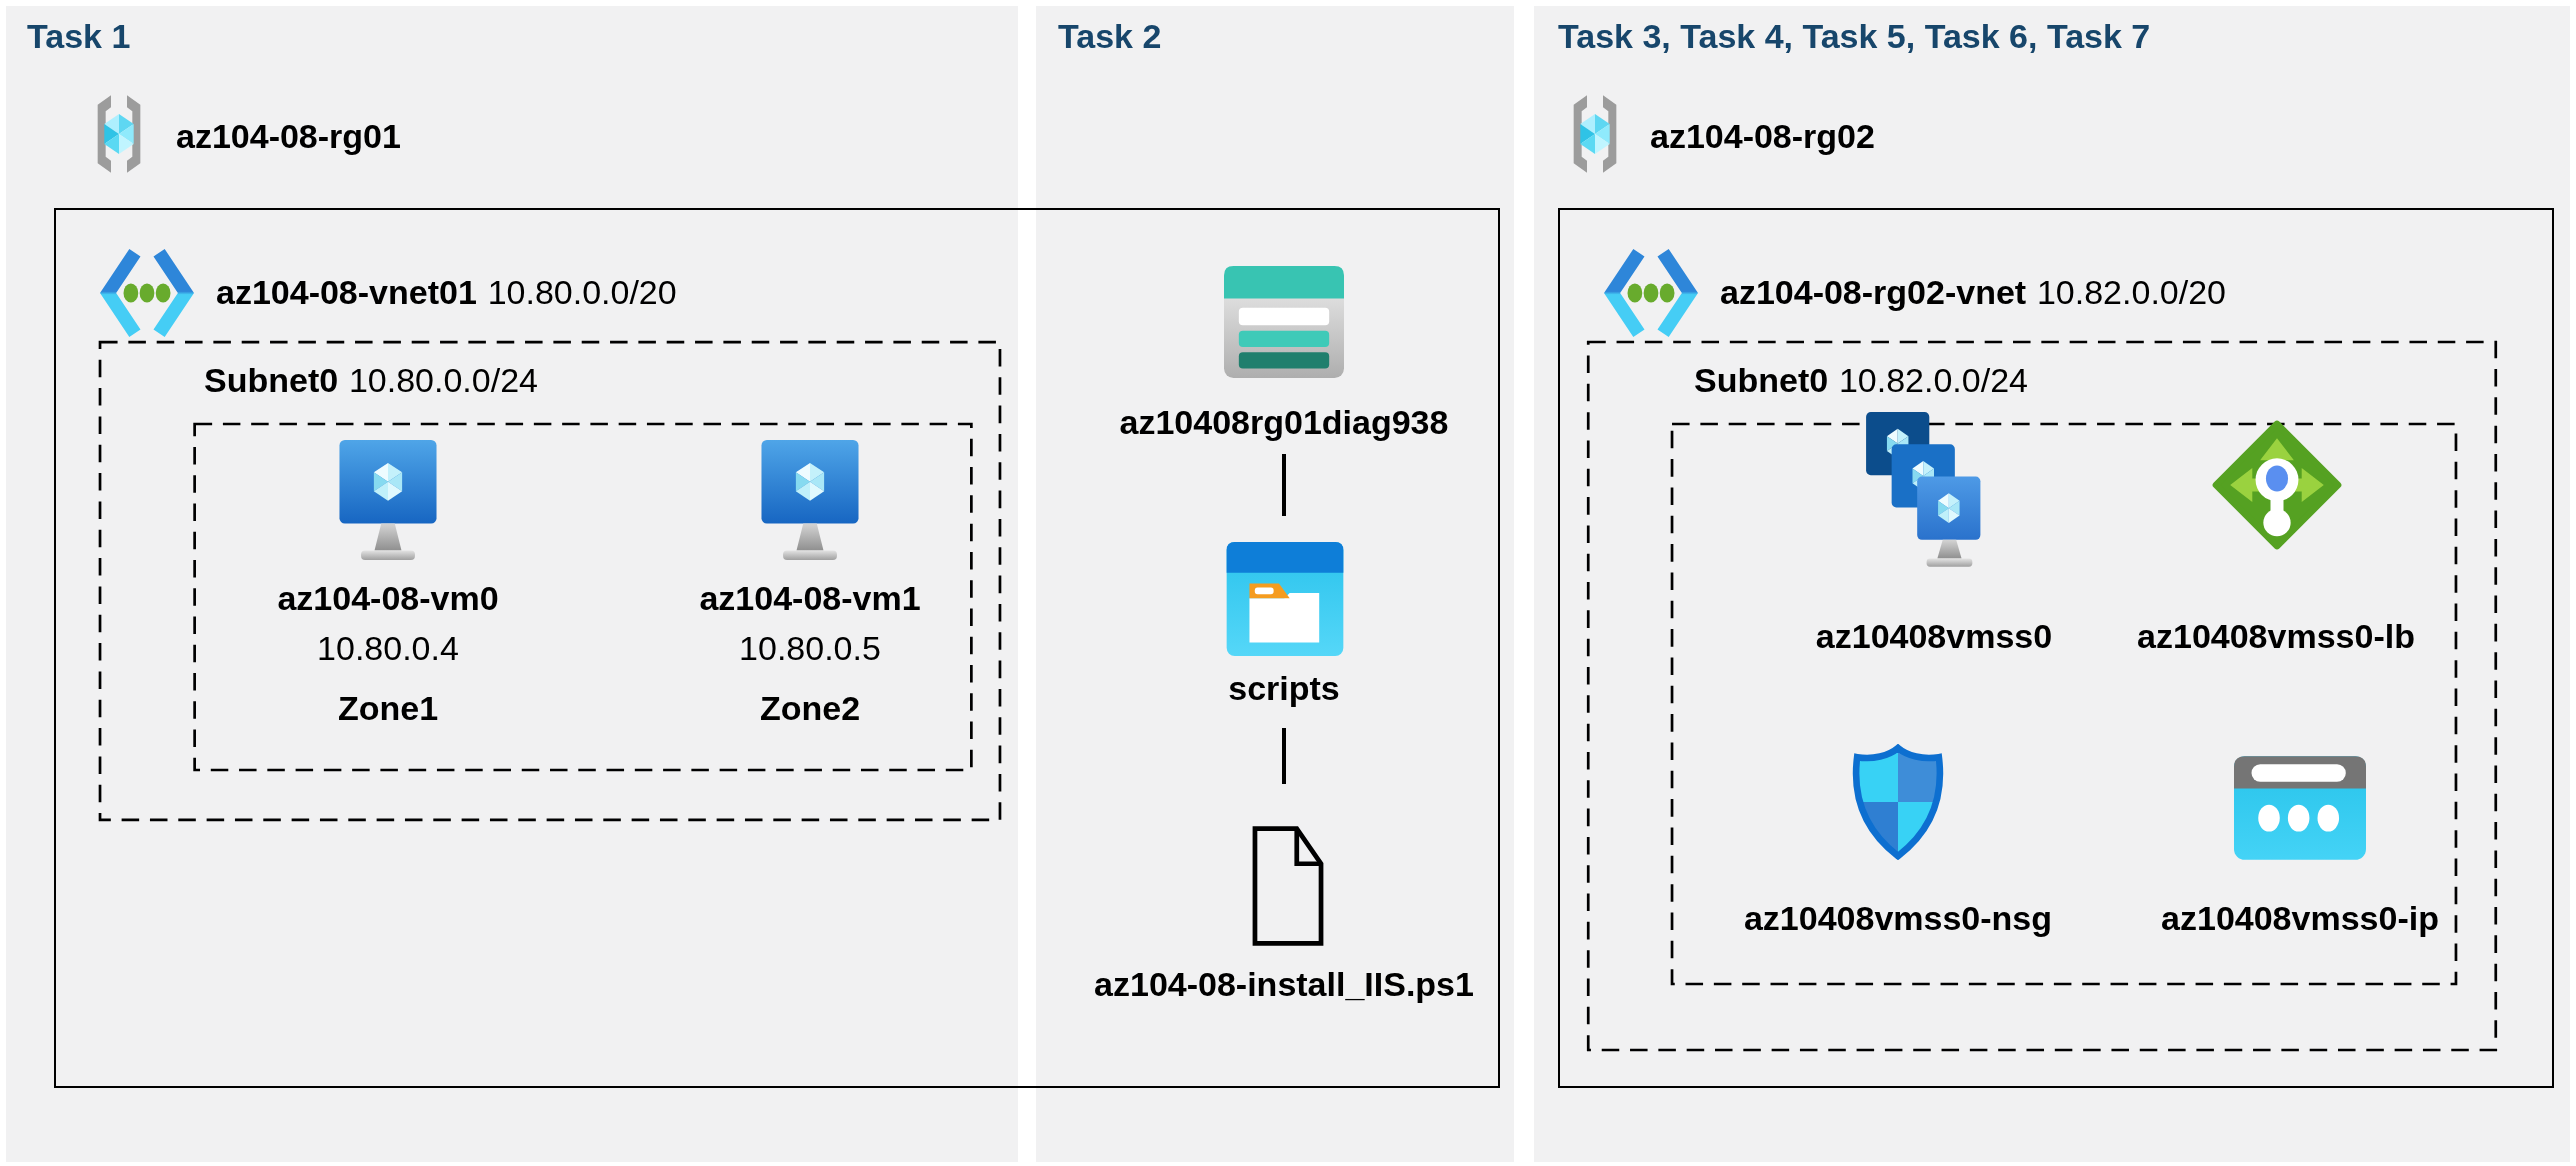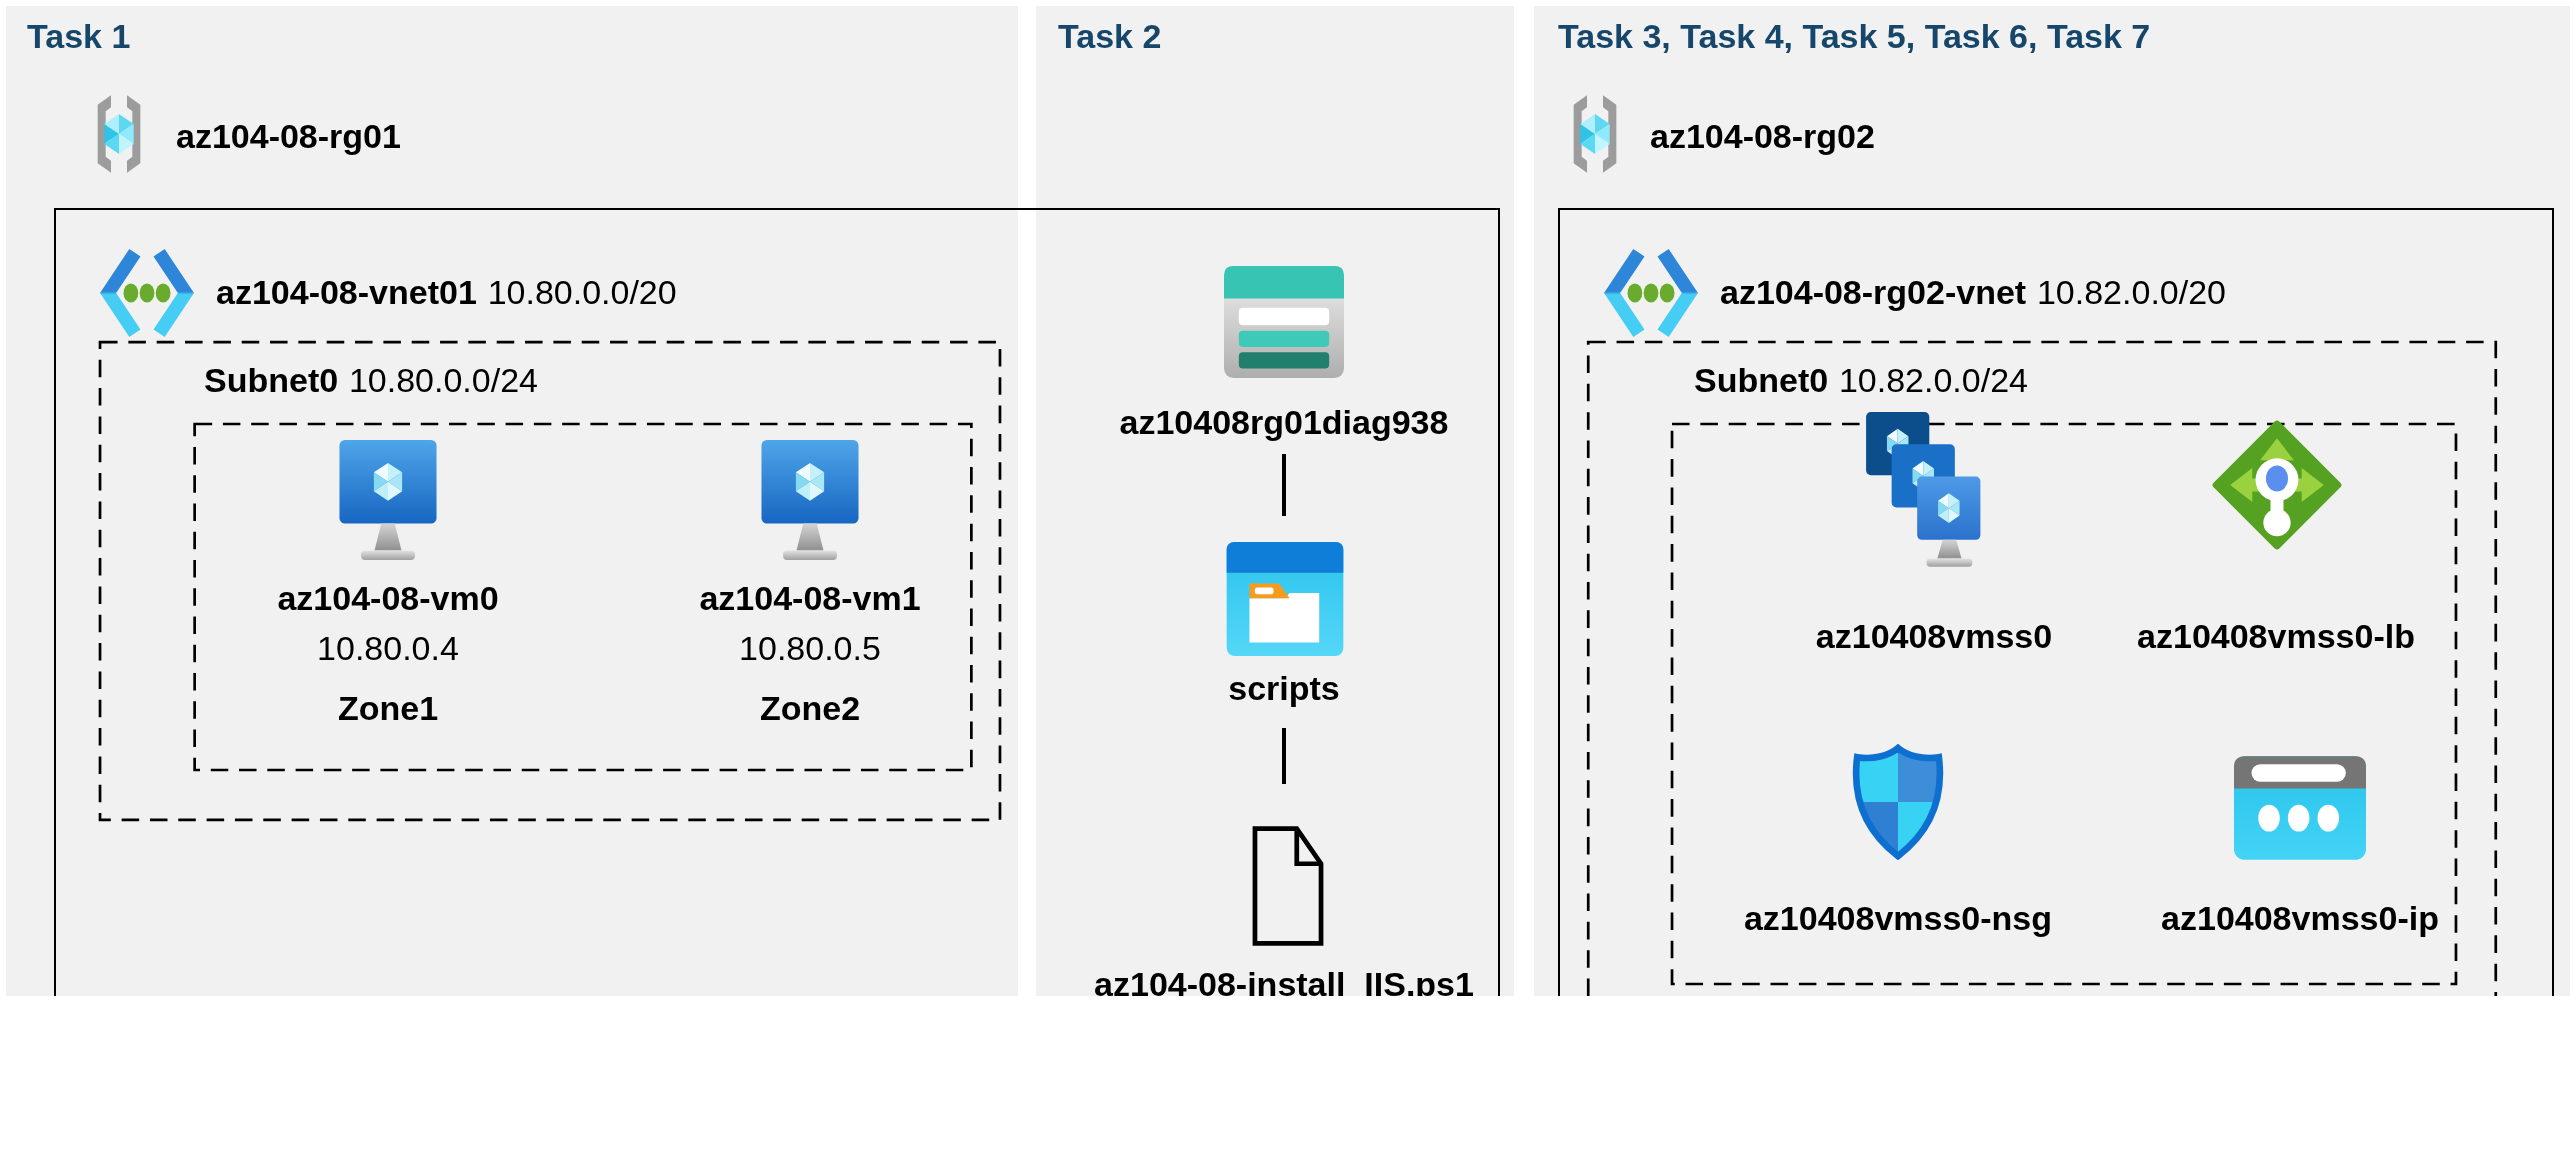--- a/index.html
+++ b/index.html
@@ -2,21 +2,21 @@
 <html style="--canvas_bg: #ffffff; --panel_bg: #f1f1f2; --title: #17466b; --text: #000000; --border: #000000; --vnet_blue: #2e86d9; --vnet_cyan: #45cdf5; --vnet_dot_green: #68ab2d; --vm_blue: #1766c2; --storage_teal: #38c4b2; --blob_blue: #0e7ed8; --folder_orange: #f59c1f; --lb_green: #55a122; --nsg_blue: #0d6fd0; --ip_cyan: #27c3ea;font-size:10.8px"><head>
 <meta charset="utf-8">
 <style>
   :root{
     --canvas_bg:#ffffff;
     --panel_bg:#f1f1f2;
     --title:#17466b;
     --text:#000000;
   }
   html,body{margin:0;padding:0;background:var(--canvas_bg);}
-  .viewport{width:2577px;height:996px;overflow:hidden;}
+  .viewport{width:2577px;height:1166px;overflow:hidden;}
   .stage{
     position:relative;width:1288px;height:583px;
     transform:scale(2);transform-origin:0 0;
     font-family:"Liberation Sans",sans-serif;color:var(--text);
   }
   .panel{position:absolute;top:2.7px;height:578px;background:var(--panel_bg);}
   #panel-1{left:2.7px;width:506px;}
   #panel-2{left:518px;width:239px;}
   #panel-3{left:767px;width:518px;}
   .task-title{position:absolute;top:9.4px;font-size:17px;font-weight:700;color:var(--title);white-space:nowrap;}

